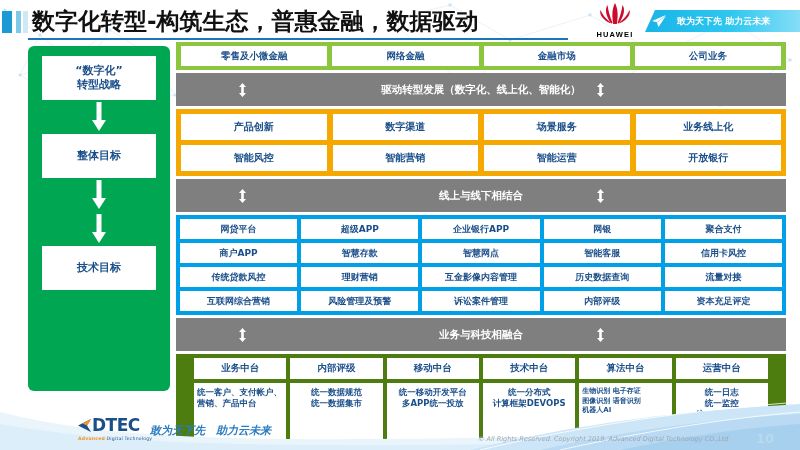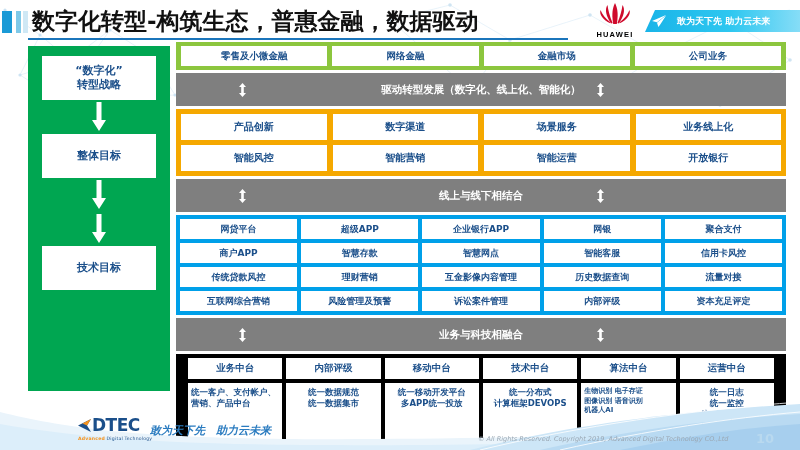--- a/index.html
+++ b/index.html
@@ -46,21 +46,21 @@
     clip-path: polygon(10px 0, 100% 0, 100% 100%, 0 100%);
     display:flex; align-items:center; padding-left:6px;
   }
   .hw-banner .plane { width:16px; height:14px; flex:0 0 auto; }
   .hw-banner .bt { font-size:9px; color:#fff; margin-left:10px; white-space:nowrap;
                    font-family:"DejaVu Sans","Liberation Sans",sans-serif; font-weight:bold;}
 
   
   .side {
     position:absolute; left:28px; top:46px; width:142px; height:345px;
-    background:#00a651; padding:10px 14px;
+    background:#00a651; padding:10px 14px;border-radius:6px;
   }
   .side-box {
     background:#fff; width:114px; height:44px; display:flex; flex-direction:column;
     align-items:center; justify-content:center; color:#1b4f8a; font-weight:bold; font-size:11px;
     line-height:14px; text-align:center;
     font-family:"DejaVu Sans","Liberation Sans",sans-serif;
   }
   .side-arrow { width:114px; height:34px; display:flex; align-items:center; justify-content:center; }
   .arrow-dn { width:16px; height:30px; }
 
@@ -97,21 +97,21 @@
 
   .blue-band { background:#00a0e9; padding:4px 4px; }
   .blue-band .brow { display:flex; gap:4px; margin-bottom:4px; }
   .blue-band .brow:last-child { margin-bottom:0; }
   .blue-band .brow > div { flex:1; }
   .bcell {
     background:#fff; text-align:center; color:#1b4f8a; font-size:9px; font-weight:bold;
     padding:3.5px 0; font-family:"DejaVu Sans","Liberation Sans",sans-serif;
   }
 
-  .dblue-band { background:#000000; padding:4px 12px; }
+  .dblue-band { background:#4d7c0f; padding:4px 18px; }
   .dblue-band .drow { display:flex; gap:4px; }
   .dblue-band .drow > div { flex:1; }
   .dcell-top {
     background:#fff; text-align:center; color:#1b4f8a; font-size:9.5px; font-weight:bold;
     padding:4px 0; margin-bottom:4px;
     font-family:"DejaVu Sans","Liberation Sans",sans-serif;
   }
   .dcell-body {
     background:#fff; text-align:center; color:#1b4f8a; font-size:8.5px; font-weight:bold;
     padding:4px 3px; height:60px; line-height:11px;

